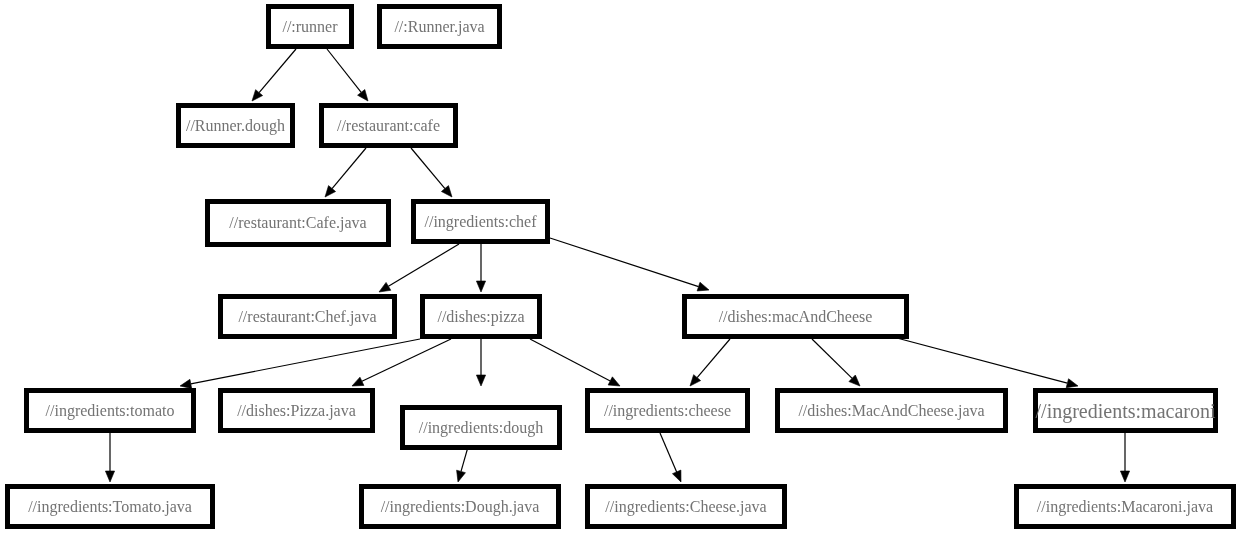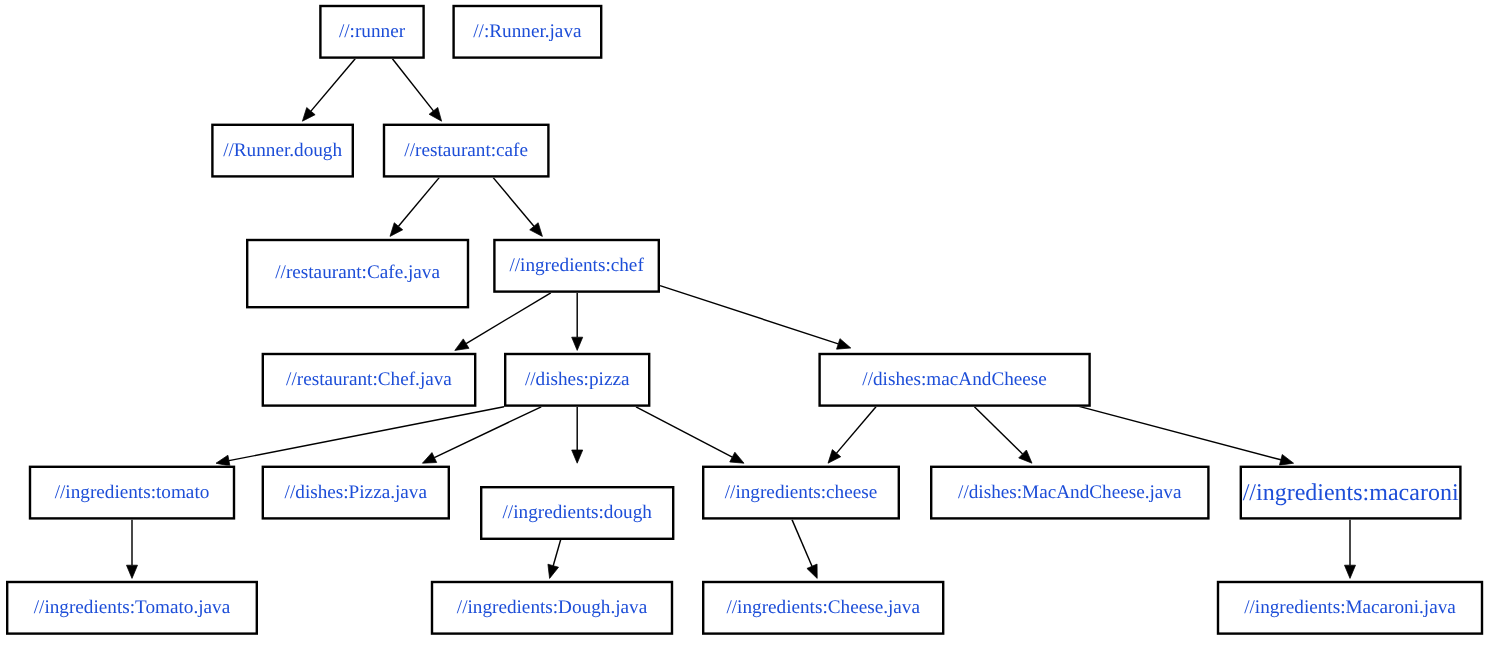--- a/index.html
+++ b/index.html
@@ -18,26 +18,26 @@
   #graph-svg {
     position: absolute;
     top: 0;
     left: 0;
     width: 1242px;
     height: 539px;
   }
   .node-box {
     position: absolute;
     box-sizing: border-box;
-    border: 2px solid #be185d;
+    border: 5px solid #be185d;
     background: #ffffff;
     display: flex;
     align-items: center;
     justify-content: center;
-    color: #1d4ed8;
+    color: #737373;
     font-size: 16px;
     line-height: 1;
     white-space: nowrap;
   }
   .node-label {
     display: block;
     padding: 0 2px;
   }
   .edge-path {
     stroke: #000000;
@@ -136,21 +136,21 @@
       </div>
       <div class="node-box" style="left: 377px; top: 4px; width: 125px; height: 45px; border-color: rgb(0, 0, 0); background: rgb(255, 255, 255); font-size: 16px;">
         <span class="node-label">//:Runner.java</span>
       </div>
       <div class="node-box" style="left: 176px; top: 103px; width: 119px; height: 45px; border-color: rgb(0, 0, 0); background: rgb(255, 255, 255); font-size: 16px;">
         <span class="node-label">//Runner.dough</span>
       </div>
       <div class="node-box" style="left: 319px; top: 103px; width: 139px; height: 45px; border-color: rgb(0, 0, 0); background: rgb(255, 255, 255); font-size: 16px;">
         <span class="node-label">//restaurant:cafe</span>
       </div>
-      <div class="node-box" style="left: 205px; top: 199px; width: 186px; height: 58px; border-color: rgb(0, 0, 0); background: rgb(255, 255, 255); font-size: 16px;">
+      <div class="node-box" style="left: 205px; top: 199px; width: 186px; height: 48px; border-color: rgb(0, 0, 0); background: rgb(255, 255, 255); font-size: 16px;">
         <span class="node-label">//restaurant:Cafe.java</span>
       </div>
       <div class="node-box" style="left: 411px; top: 199px; width: 139px; height: 45px; border-color: rgb(0, 0, 0); background: rgb(255, 255, 255); font-size: 16px;">
         <span class="node-label">//ingredients:chef</span>
       </div>
       <div class="node-box" style="left: 218px; top: 294px; width: 179px; height: 45px; border-color: rgb(0, 0, 0); background: rgb(255, 255, 255); font-size: 16px; justify-content: center;">
         <span class="node-label">//restaurant:Chef.java</span>
       </div>
       <div class="node-box" style="left: 420px; top: 294px; width: 122px; height: 45px; border-color: rgb(0, 0, 0); background: rgb(255, 255, 255); font-size: 16px;">
         <span class="node-label">//dishes:pizza</span>

